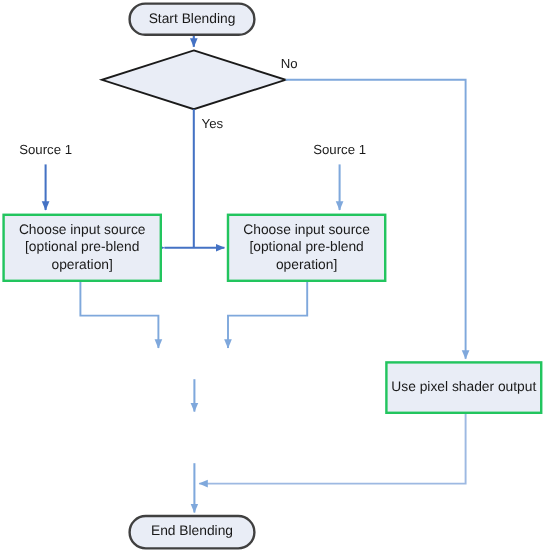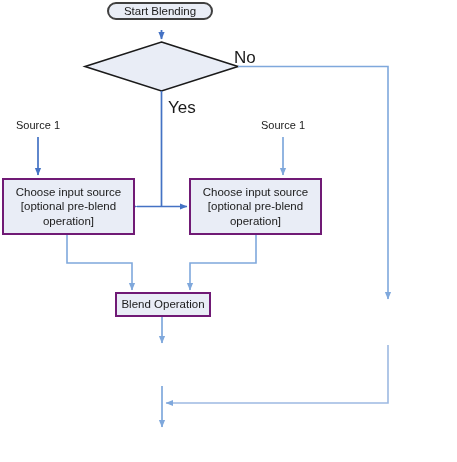--- a/index.html
+++ b/index.html
@@ -21,21 +21,21 @@
     position: absolute;
     left: 0;
     top: 0;
     width: 457px;
     height: 462px;
   }
   .node {
     position: absolute;
     box-sizing: border-box;
     background: #e9edf6;
-    border: 2px solid #701a75;
+    border: 2px solid #22c55e;
     display: flex;
     align-items: center;
     justify-content: center;
     text-align: center;
     font-size: 11.5px;
     color: #1a1a1a;
     line-height: 1.25;
     z-index: 3;
   }
   .node.terminator {
@@ -50,21 +50,21 @@
     pointer-events: none;
   }
   .decision-label {
     position: relative;
     z-index: 4;
     font-size: 11.5px;
     color: #1a1a1a;
   }
   .edge-label {
     position: absolute;
-    font-size: 17px;
+    font-size: 11px;
     color: #1a1a1a;
     z-index: 4;
     white-space: nowrap;
   }
   .src-label {
     position: absolute;
     font-size: 11px;
     color: #1a1a1a;
     z-index: 4;
     white-space: nowrap;
@@ -110,21 +110,21 @@
 
     <path d="M256,234 L256,263 L190,263 L190,290" stroke="#7fa8dc" stroke-width="1.6" fill="none" marker-end="url(#arrowLight)"></path>
 
     <path d="M162,316 L162,343" stroke="#7fa8dc" stroke-width="1.7" fill="none" marker-end="url(#arrowLight)"></path>
 
     <path d="M162,386 L162,427" stroke="#7fa8dc" stroke-width="1.7" fill="none" marker-end="url(#arrowLight)"></path>
 
     <path d="M388,345 L388,403 L166,403" stroke="#9db9e2" stroke-width="1.6" fill="none" marker-end="url(#arrowLight)"></path>
   </svg>
 
-  <div class="node terminator" style="left:107px; top:2px; width:106px; height:18px;">
+  <div class="node terminator" style="left:107px; top:2px; width:106px; height:28px;">
     <span class="node-text">Start Blending</span>
   </div>
 
 
   <div class="edge-label" style="left:234px; top:48px;">No</div>
 
   <div class="edge-label" style="left:168px; top:98px;">Yes</div>
 
   <div class="src-label" style="left:16px; top:119px;">Source 1</div>
 
@@ -135,20 +135,23 @@
 [optional pre-blend
 operation]</span>
   </div>
 
   <div class="node" style="left:189px; top:178px; width:133px; height:57px;">
     <span class="node-text">Choose input source
 [optional pre-blend
 operation]</span>
   </div>
 
-  <div class="node" style="left:115px; top:292px; width:96px; height:25px;">
-    <span class="node-text">Blend Operation</span>
+
+
+  <div class="node" style="left:321px; top:301px; width:131px; height:44px;">
+    <span class="node-text">Use pixel shader output</span>
   </div>
 
-
-
+  <div class="node terminator" style="left:107px; top:429px; width:106px; height:29px;">
+    <span class="node-text">End Blending</span>
+  </div>
 
 </div>
 
 </body></html>

